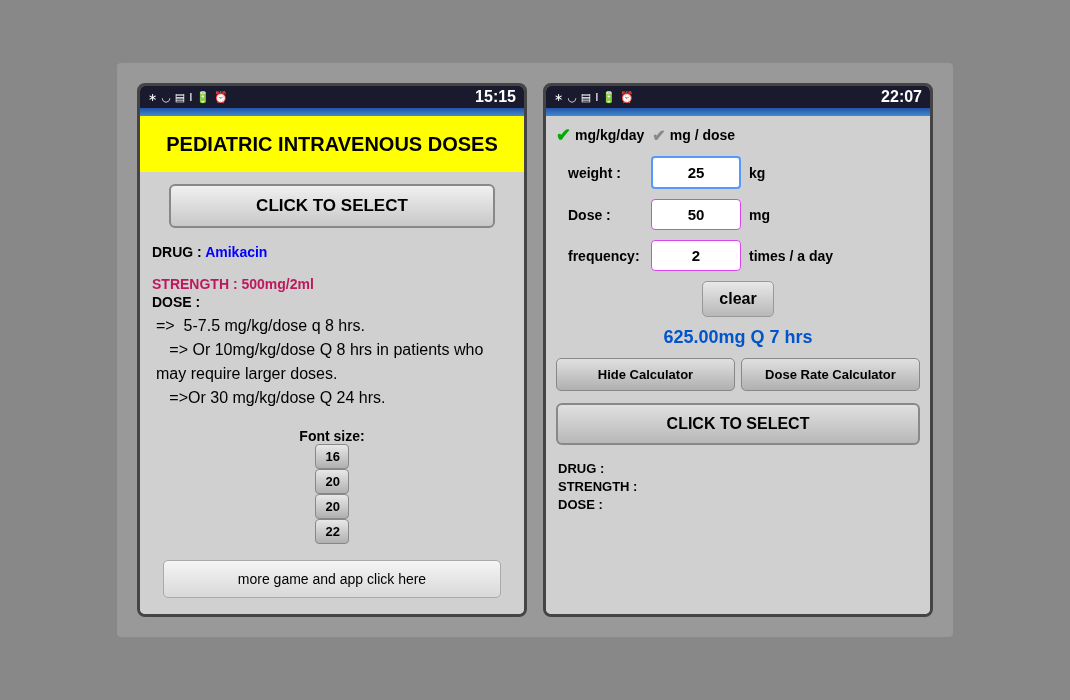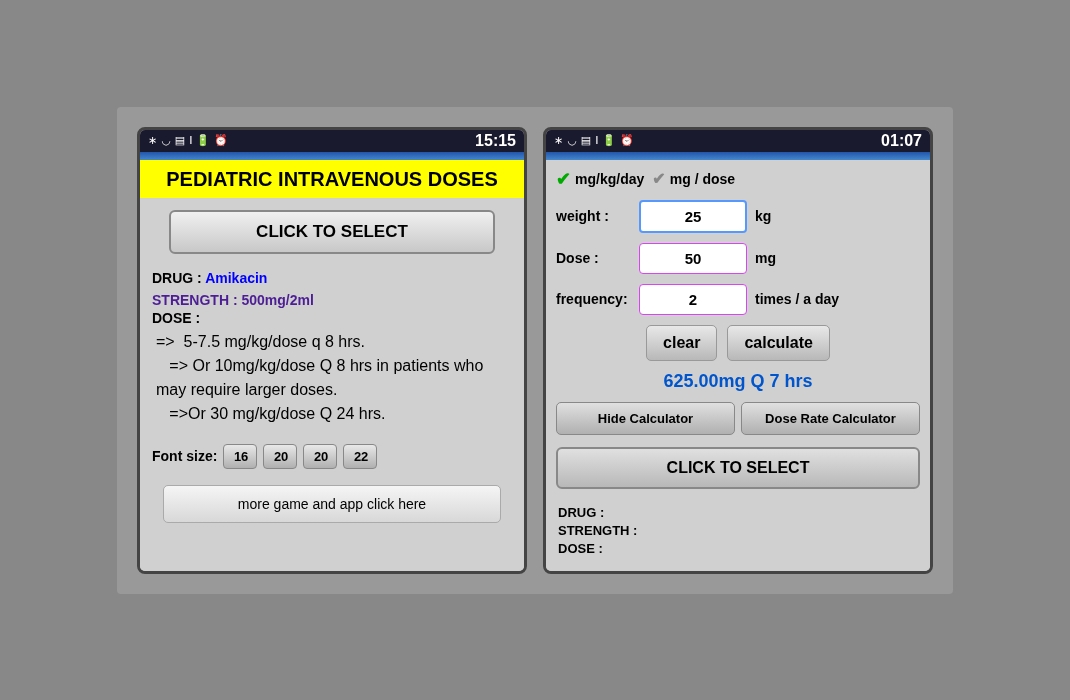--- a/index.html
+++ b/index.html
@@ -48,21 +48,21 @@
       flex: 1;
       overflow-y: auto;
       background: #d0d0d0;
       padding: 0;
     }
 
     
     .title-bar {
       background: #ffff00;
       text-align: center;
-      padding: 6px 8px;
+      padding: 15px 8px;
       font-size: 20px;
       font-weight: bold;
       color: #000;
       line-height: 1.3;
     }
     .click-to-select-btn {
       display: block;
       margin: 12px auto;
       background: linear-gradient(to bottom, #f0f0f0, #c8c8c8);
       border: 2px solid #888;
@@ -75,47 +75,47 @@
       width: 85%;
       text-align: center;
     }
     .drug-info {
       padding: 4px 12px;
     }
     .drug-name-line {
       font-size: 14px;
       font-weight: bold;
       color: #000;
-      margin-bottom: 6px;
+      margin-bottom: 16px;
     }
     .strength-line {
       font-size: 14px;
       font-weight: bold;
-      color: #4c1d95;
+      color: #be185d;
       margin-bottom: 2px;
     }
     .dose-label {
       font-size: 14px;
       font-weight: bold;
       color: #000;
       margin-bottom: 4px;
     }
     .dose-text {
       font-size: 16px;
       color: #000;
       line-height: 1.5;
       padding: 0 4px;
       margin-bottom: 10px;
     }
     .font-size-row {
       display: flex;
       align-items: center;
       padding: 4px 12px;
       margin-bottom: 12px;
-      gap: 6px;
+      flex-direction: column;
     }
     .font-size-label {
       font-size: 14px;
       font-weight: bold;
     }
     .font-btn {
       background: linear-gradient(to bottom, #e8e8e8, #b0b0b0);
       border: 1px solid #888;
       border-radius: 4px;
       padding: 4px 8px;
@@ -162,29 +162,30 @@
     }
     .checkmark-gray {
       color: #888;
       font-size: 16px;
     }
     .field-row {
       display: flex;
       align-items: center;
       margin-bottom: 10px;
       gap: 8px;
+      margin-left: 12px;
     }
     .field-label {
       font-size: 14px;
       font-weight: bold;
       color: #000;
       min-width: 75px;
     }
     .field-input {
-      width: 108px;
+      width: 90px;
       padding: 6px 0;
       font-size: 15px;
       font-weight: bold;
       text-align: center;
       border: 2px solid #5599ff;
       border-radius: 4px;
       background: #fff;
     }
     .field-input-normal {
       border: 1px solid #d946ef;
@@ -307,21 +308,21 @@
   <div class="phone">
     <div class="status-bar">
       <div class="status-left">
         <span>∗</span>
         <span>◡</span>
         <span>▤</span>
         <span>Ⅰ</span>
         <span>🔋</span>
         <span>⏰</span>
       </div>
-      <div class="status-right">01:07</div>
+      <div class="status-right">22:07</div>
     </div>
     <div class="blue-bar"></div>
     <div class="phone-content">
       <div class="calc-section">
         <div class="checkbox-row">
           <div class="checkbox-item">
             <span class="checkmark-green">✔</span>
             <span>mg/kg/day</span>
           </div>
           <div class="checkbox-item">
@@ -339,21 +340,20 @@
           <input class="field-input field-input-normal" type="text" value="50" style="">
           <span class="field-unit">mg</span>
         </div>
         <div class="field-row">
           <span class="field-label">frequency:</span>
           <input class="field-input field-input-normal" type="text" value="2" style="">
           <span class="field-unit">times / a day</span>
         </div>
         <div class="btn-row">
           <button class="calc-btn">clear</button>
-          <button class="calc-btn">calculate</button>
         </div>
         <div class="result-text">625.00mg Q 7 hrs</div>
         <div class="action-btn-row">
           <button class="action-btn">Hide Calculator</button>
           <button class="action-btn">Dose Rate Calculator</button>
         </div>
         <button class="click-select-btn2">CLICK TO SELECT</button>
         <div class="drug-info-bottom">
           <div>DRUG :</div>
           <div>STRENGTH :</div>

